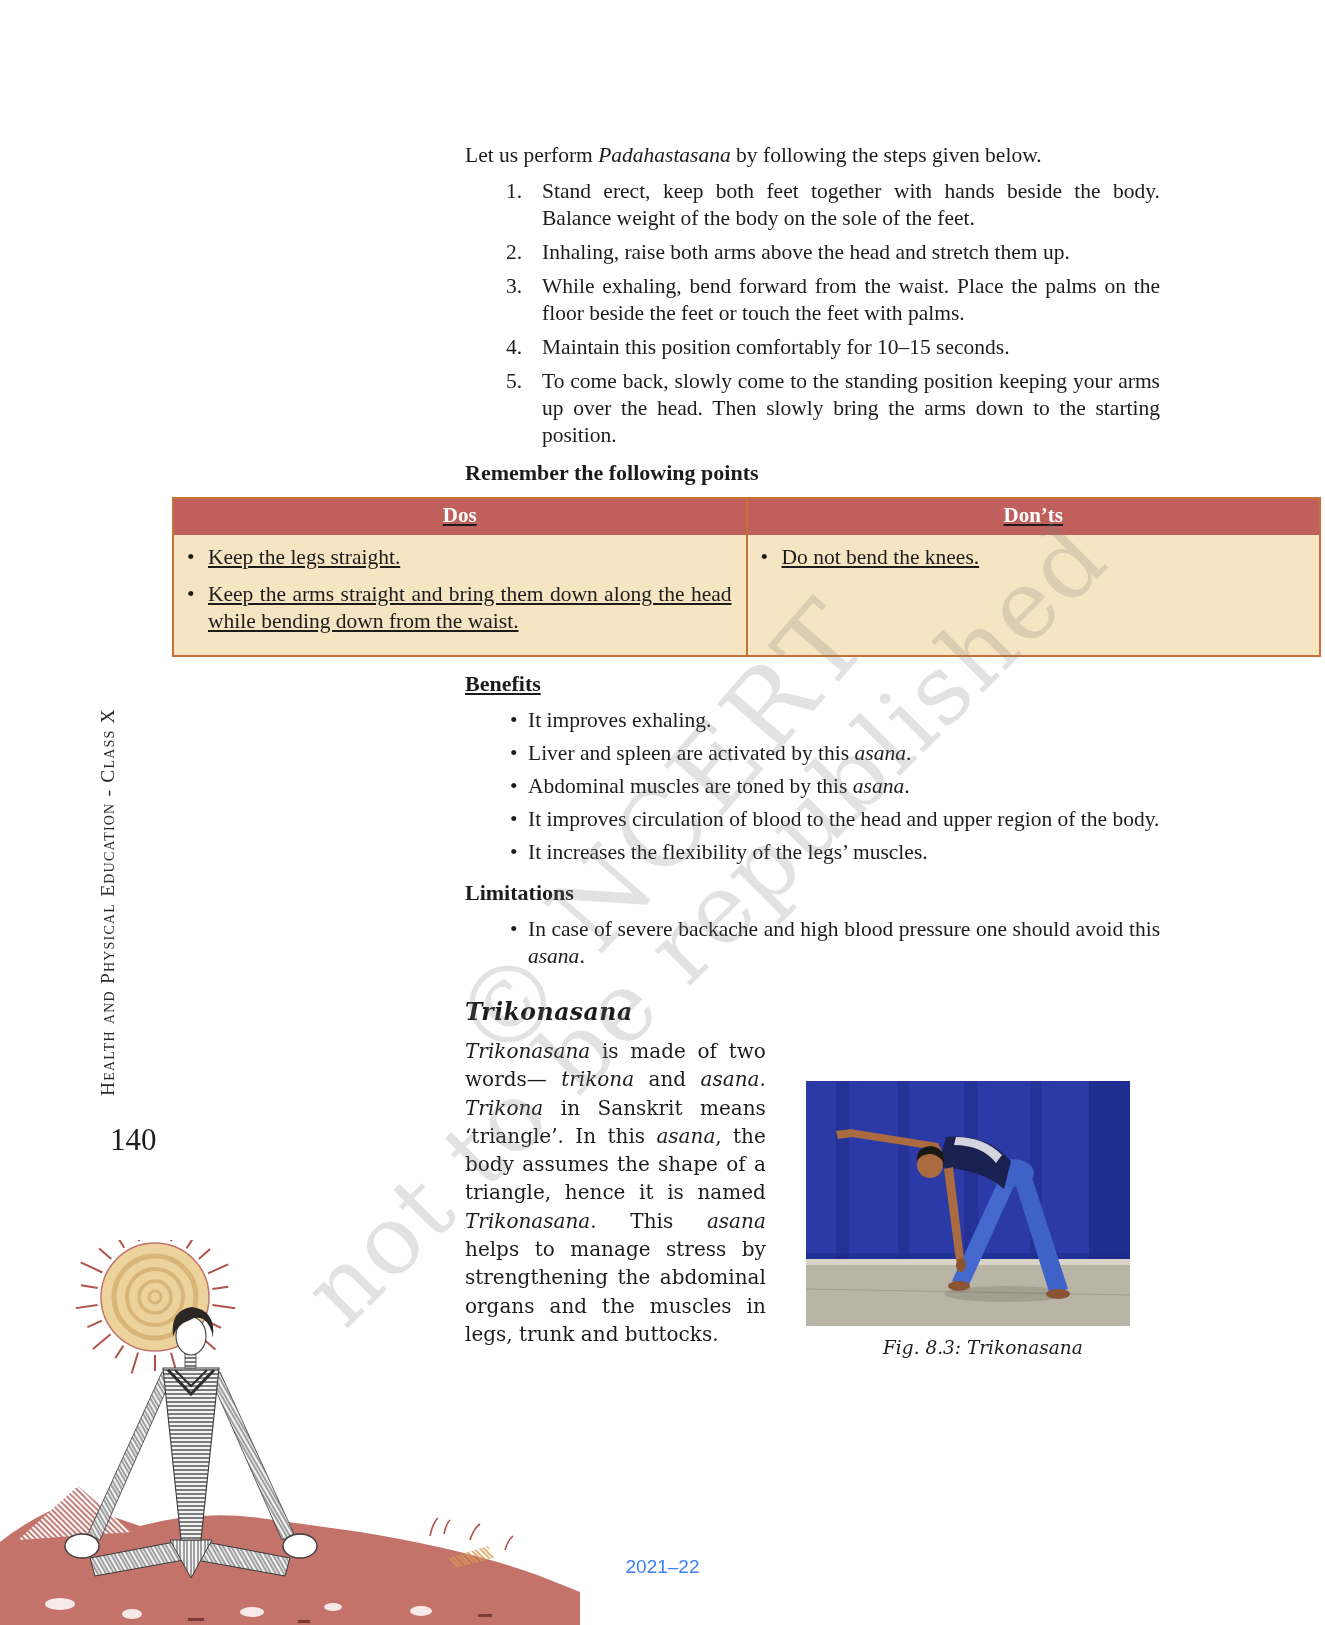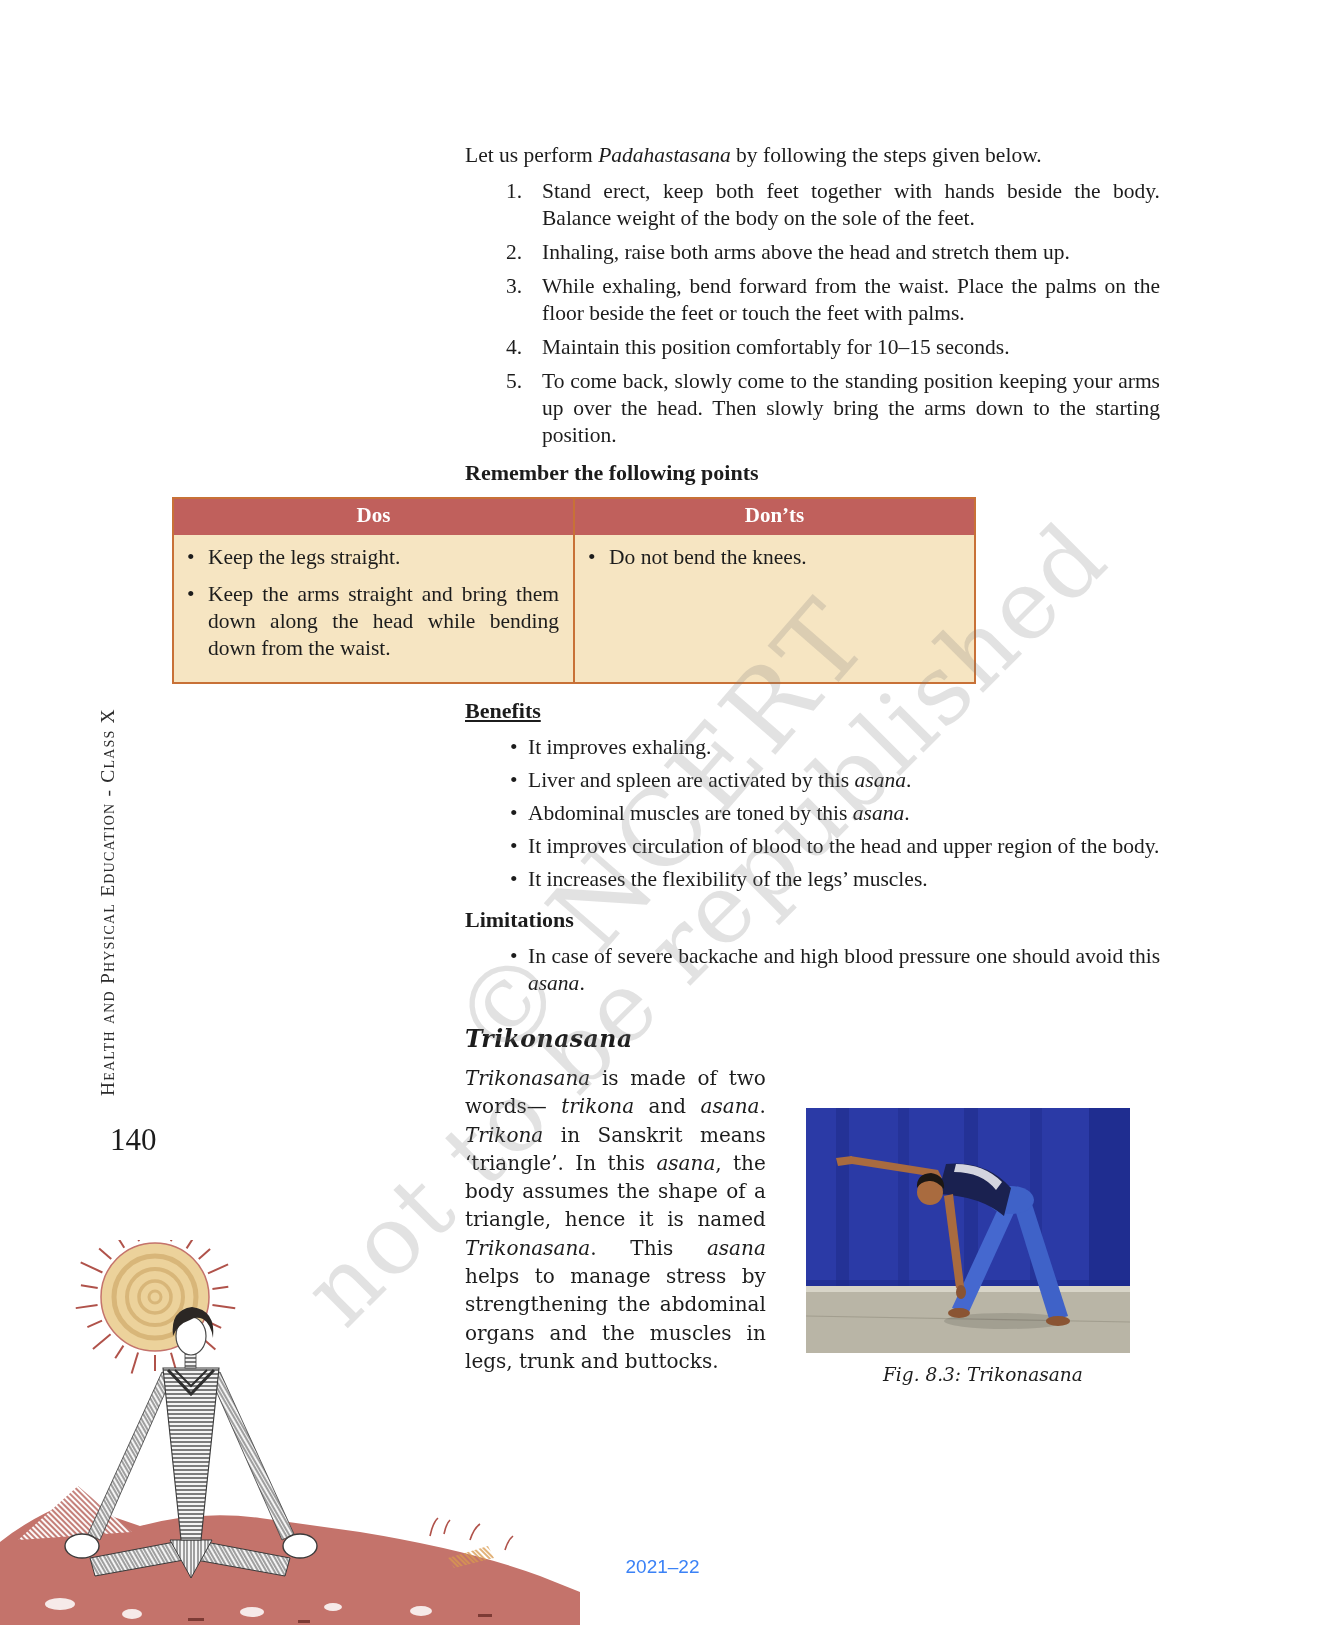--- a/index.html
+++ b/index.html
@@ -26,21 +26,21 @@
   
   .main { position:absolute; left:465px; top:142px; width:695px; z-index:2; }
   .intro { margin:0 0 9px 0; font-size:21.5px; line-height:27px; text-align:justify; }
   .step { position:relative; padding-left:77px; font-size:21.5px; line-height:27px;
           text-align:justify; margin-bottom:7px; }
   .step-num { position:absolute; left:41px; }
   .section-h { font-size:22px; font-weight:bold; margin:14px 0 10px 0; }
   .remember-h { margin-top:11px; margin-bottom:11px; }
 
   
-  .dtable { margin-left:-293px; width:804px; border:2px solid #c87137; box-sizing:border-box; }
+  .dtable { margin-left:-293px; width:1149px; border:2px solid #c87137; box-sizing:border-box;text-decoration:underline; }
   .dt-row-h { display:flex; font-weight:bold; font-size:21px; color:#ffffff; }
   .dt-row-h .dt-cell-h { flex:1; text-align:center; padding:4px 0 7px 0; }
   .dt-cell-h.first { border-right:2px solid #c87137; }
   .dt-row-b { display:flex; font-size:21.5px; line-height:27px; min-height:106px; }
   .dt-cell-b { flex:1; padding:9px 14px 10px 6px; box-sizing:border-box; }
   .dt-cell-b.first { border-right:2px solid #c87137; }
   .cell-item { position:relative; padding-left:28px; margin-bottom:10px; text-align:justify; }
   .cell-item .blt { position:absolute; left:7px; }
 
   

